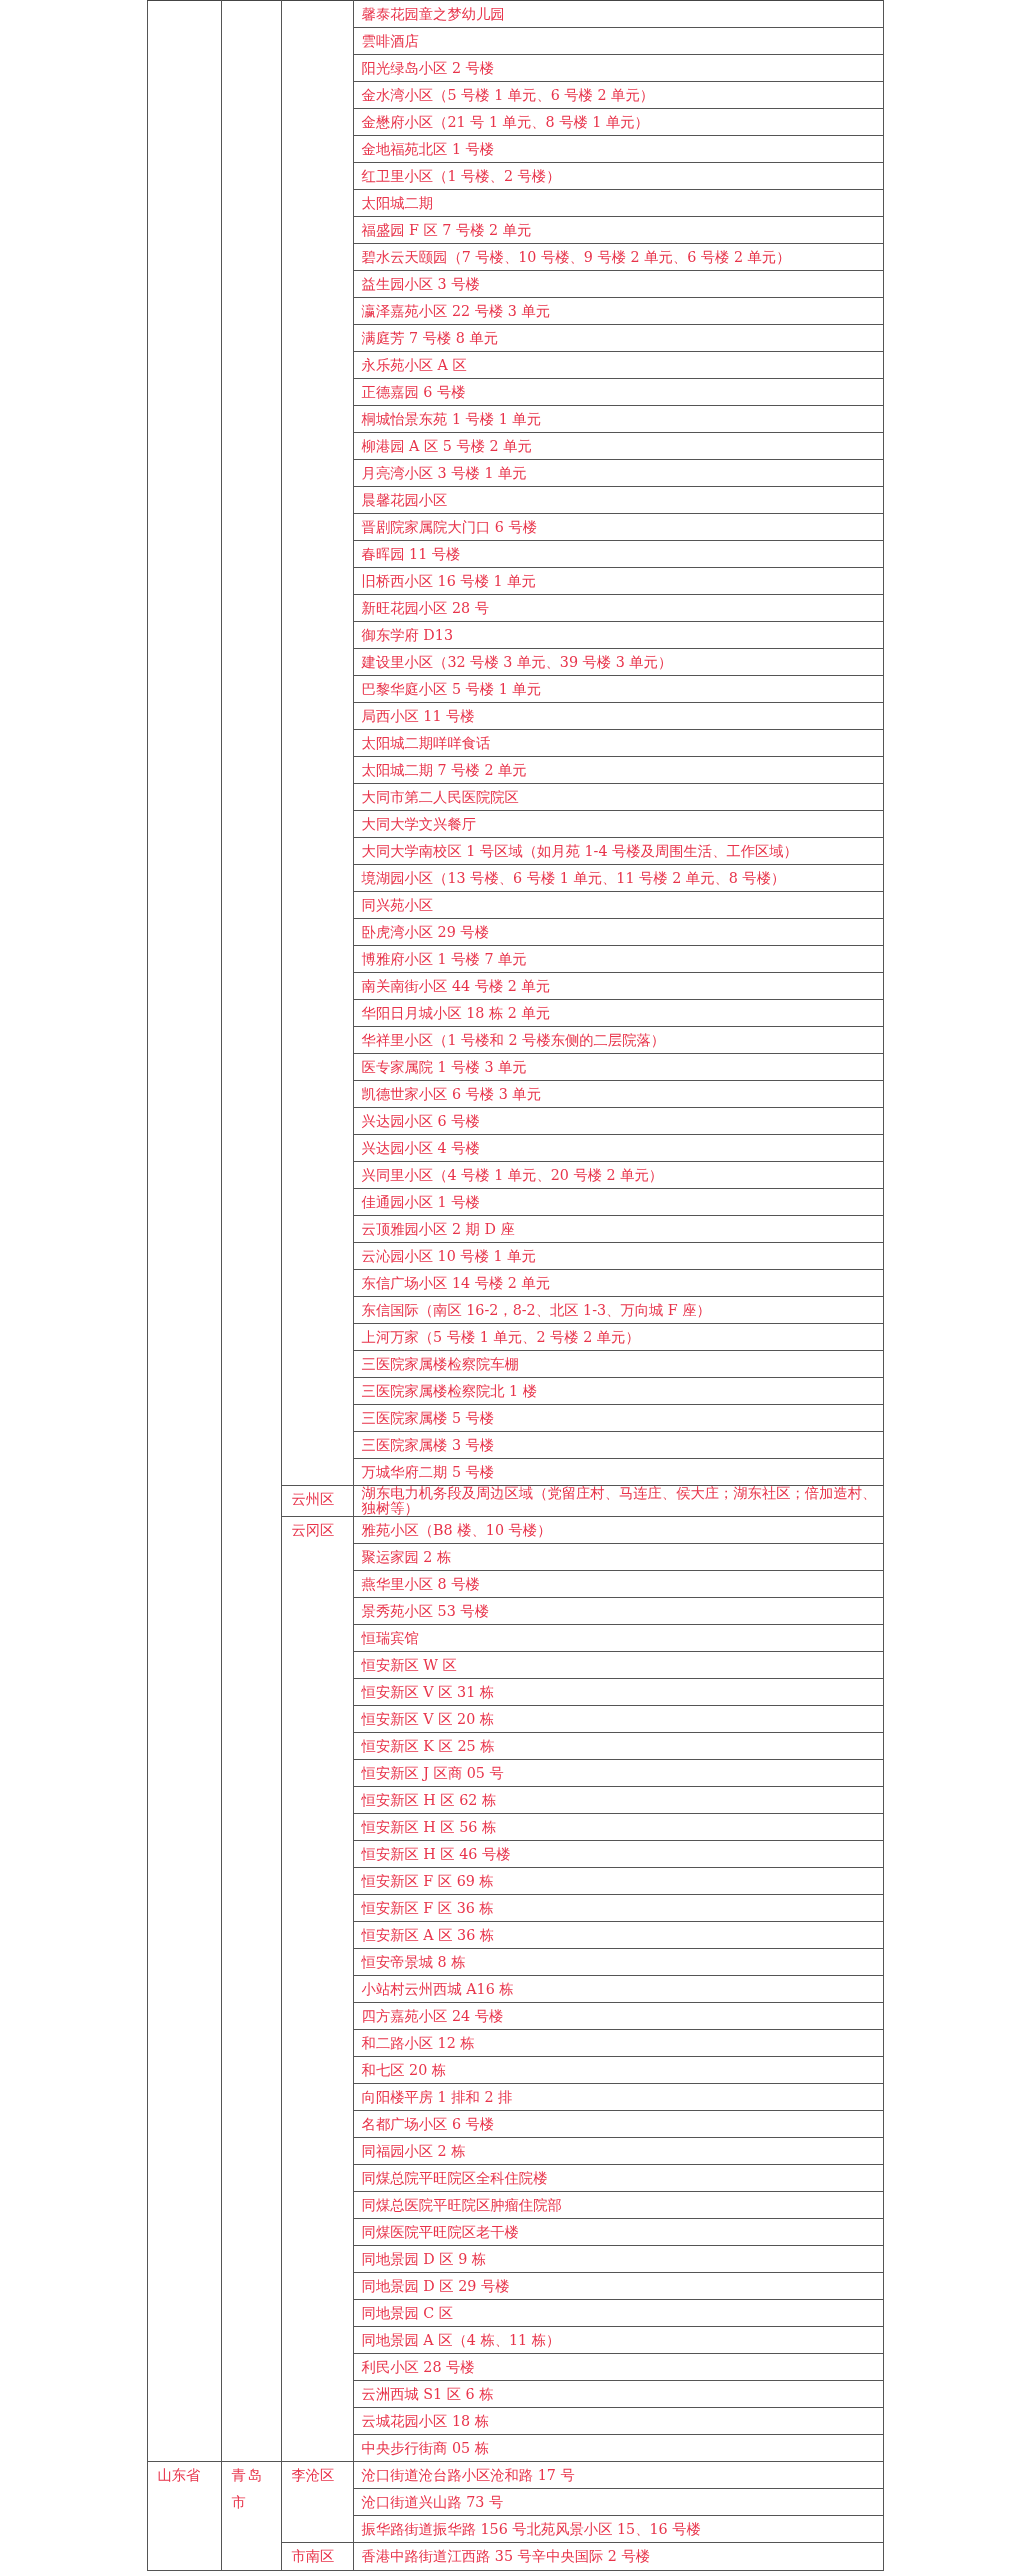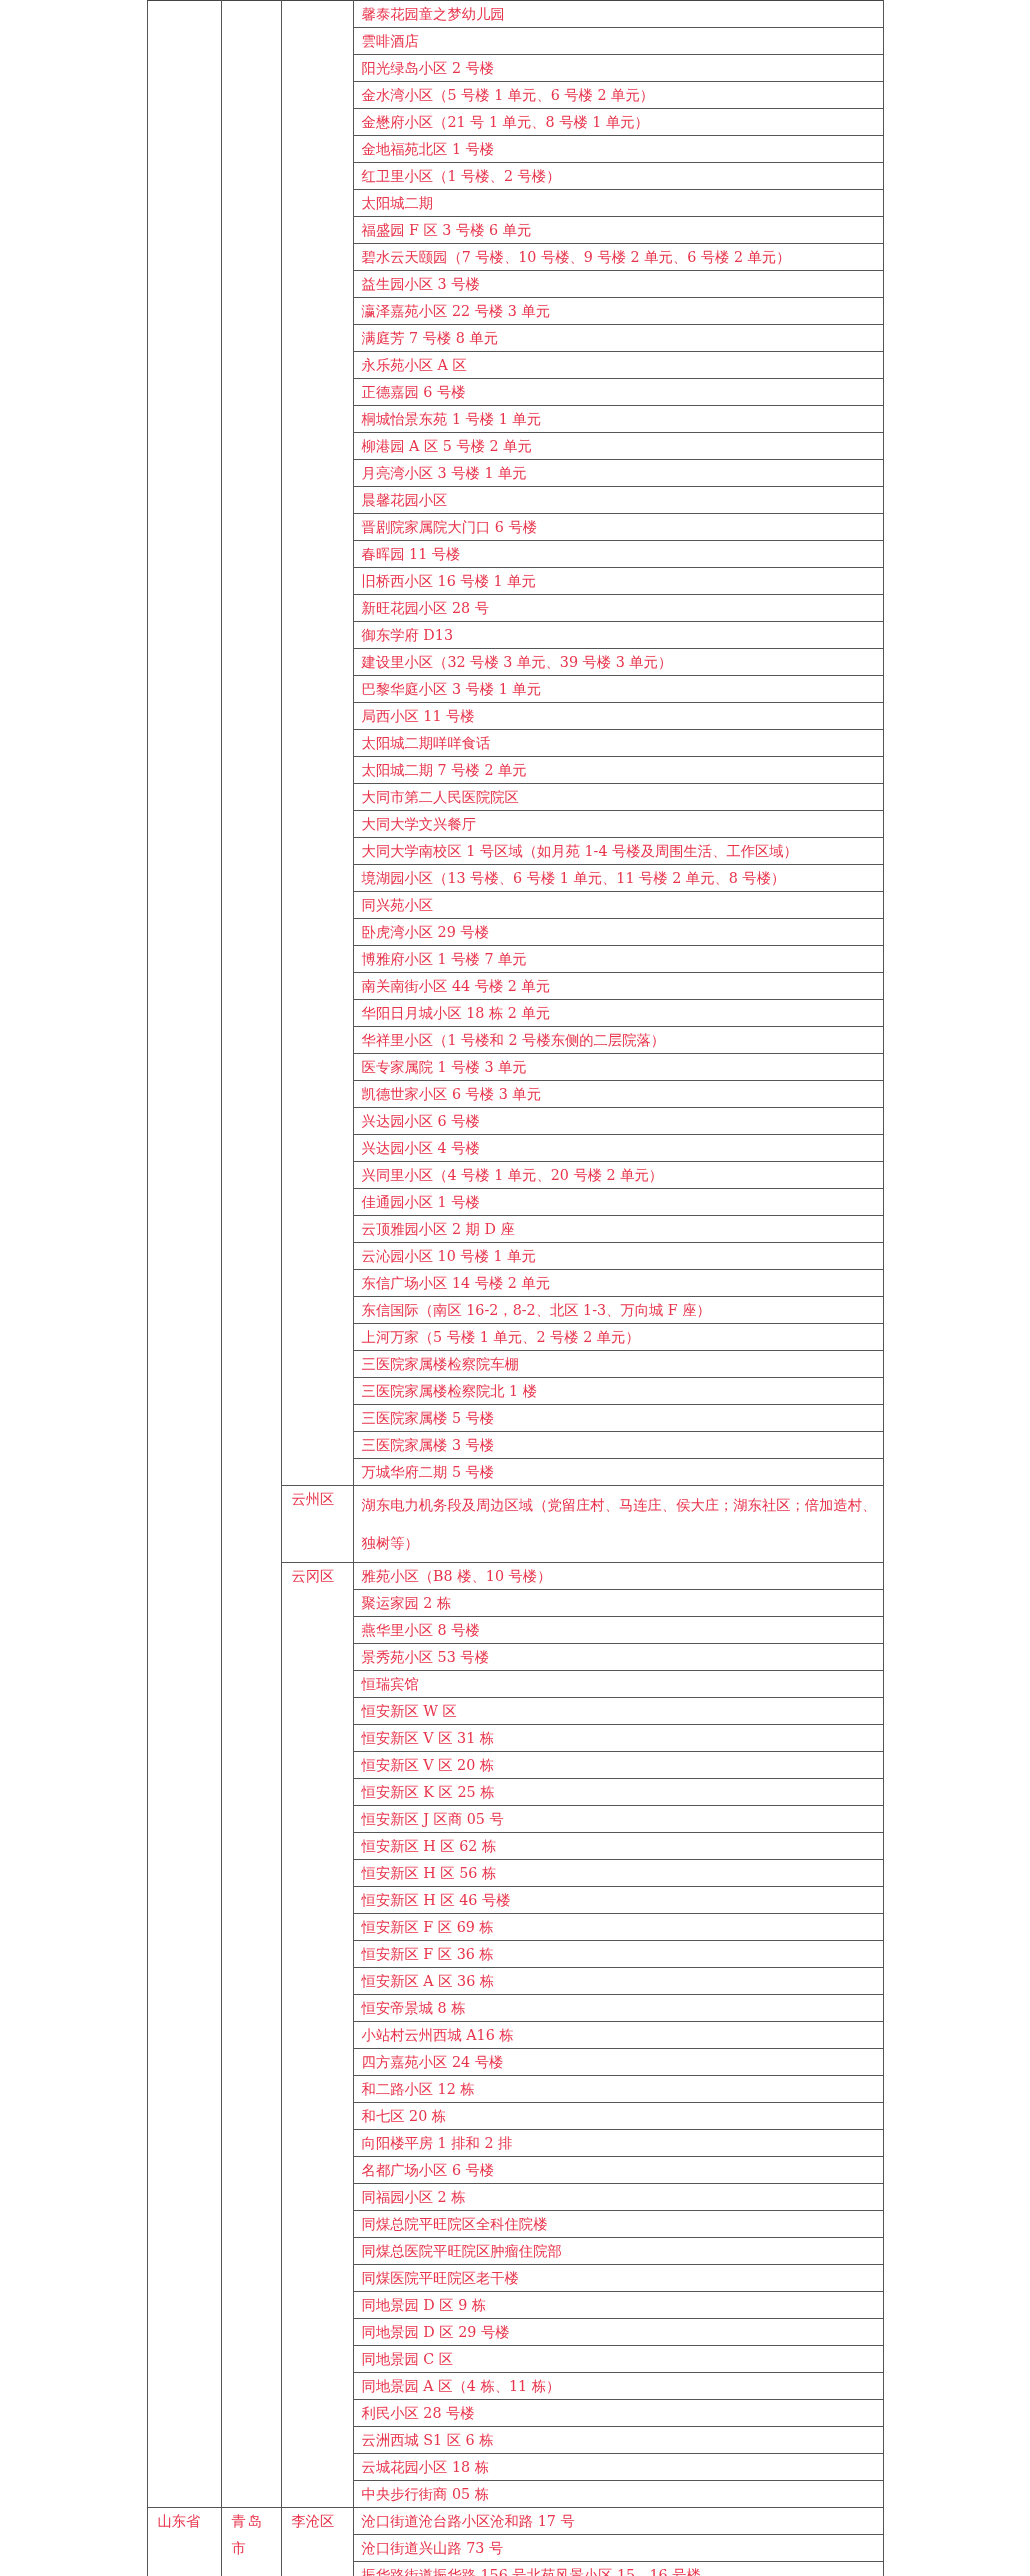--- a/index.html
+++ b/index.html
@@ -10,21 +10,21 @@
       font-family: "DejaVu Serif", "Liberation Serif", serif;
       font-size: 14.3px; color: #e8334a;
     }
     .tbl td {
       border: 1px solid #555;
       padding: 0 0 0 7.6px;
       height: 26px; line-height: 26px;
       vertical-align: top;
       white-space: nowrap; overflow: hidden;
     }
-    .tbl td.multi { white-space: normal; line-height: 38px; }
+    .tbl td.multi { white-space: normal; line-height: 15px; }
     .tbl td.grp { padding-left: 9.5px; padding-top: 0; line-height: 27px; white-space: normal; }
     .tbl td.city { padding-left: 9.5px; padding-right: 17px; white-space: normal; letter-spacing: 1.9px; }
     .tbl tr:first-child td { border-top: 1.9px solid #444; }
     .c1 { width: 74px; }
     .c2 { width: 60px; }
     .c3 { width: 72px; }
     .c4 { width: auto; }
   </style>
 </head>
 <body>
@@ -58,21 +58,21 @@
       <tr>
         <td class="">金地福苑北区 1 号楼</td>
       </tr>
       <tr>
         <td class="">红卫里小区（1 号楼、2 号楼）</td>
       </tr>
       <tr>
         <td class="">太阳城二期</td>
       </tr>
       <tr>
-        <td class="">福盛园 F 区 3 号楼 6 单元</td>
+        <td class="">福盛园 F 区 7 号楼 2 单元</td>
       </tr>
       <tr>
         <td class="">碧水云天颐园（7 号楼、10 号楼、9 号楼 2 单元、6 号楼 2 单元）</td>
       </tr>
       <tr>
         <td class="">益生园小区 3 号楼</td>
       </tr>
       <tr>
         <td class="">瀛泽嘉苑小区 22 号楼 3 单元</td>
       </tr>
@@ -109,21 +109,21 @@
       <tr>
         <td class="">新旺花园小区 28 号</td>
       </tr>
       <tr>
         <td class="">御东学府 D13</td>
       </tr>
       <tr>
         <td class="">建设里小区（32 号楼 3 单元、39 号楼 3 单元）</td>
       </tr>
       <tr>
-        <td class="">巴黎华庭小区 3 号楼 1 单元</td>
+        <td class="">巴黎华庭小区 5 号楼 1 单元</td>
       </tr>
       <tr>
         <td class="">局西小区 11 号楼</td>
       </tr>
       <tr>
         <td class="">太阳城二期咩咩食话</td>
       </tr>
       <tr>
         <td class="">太阳城二期 7 号楼 2 单元</td>
       </tr>

